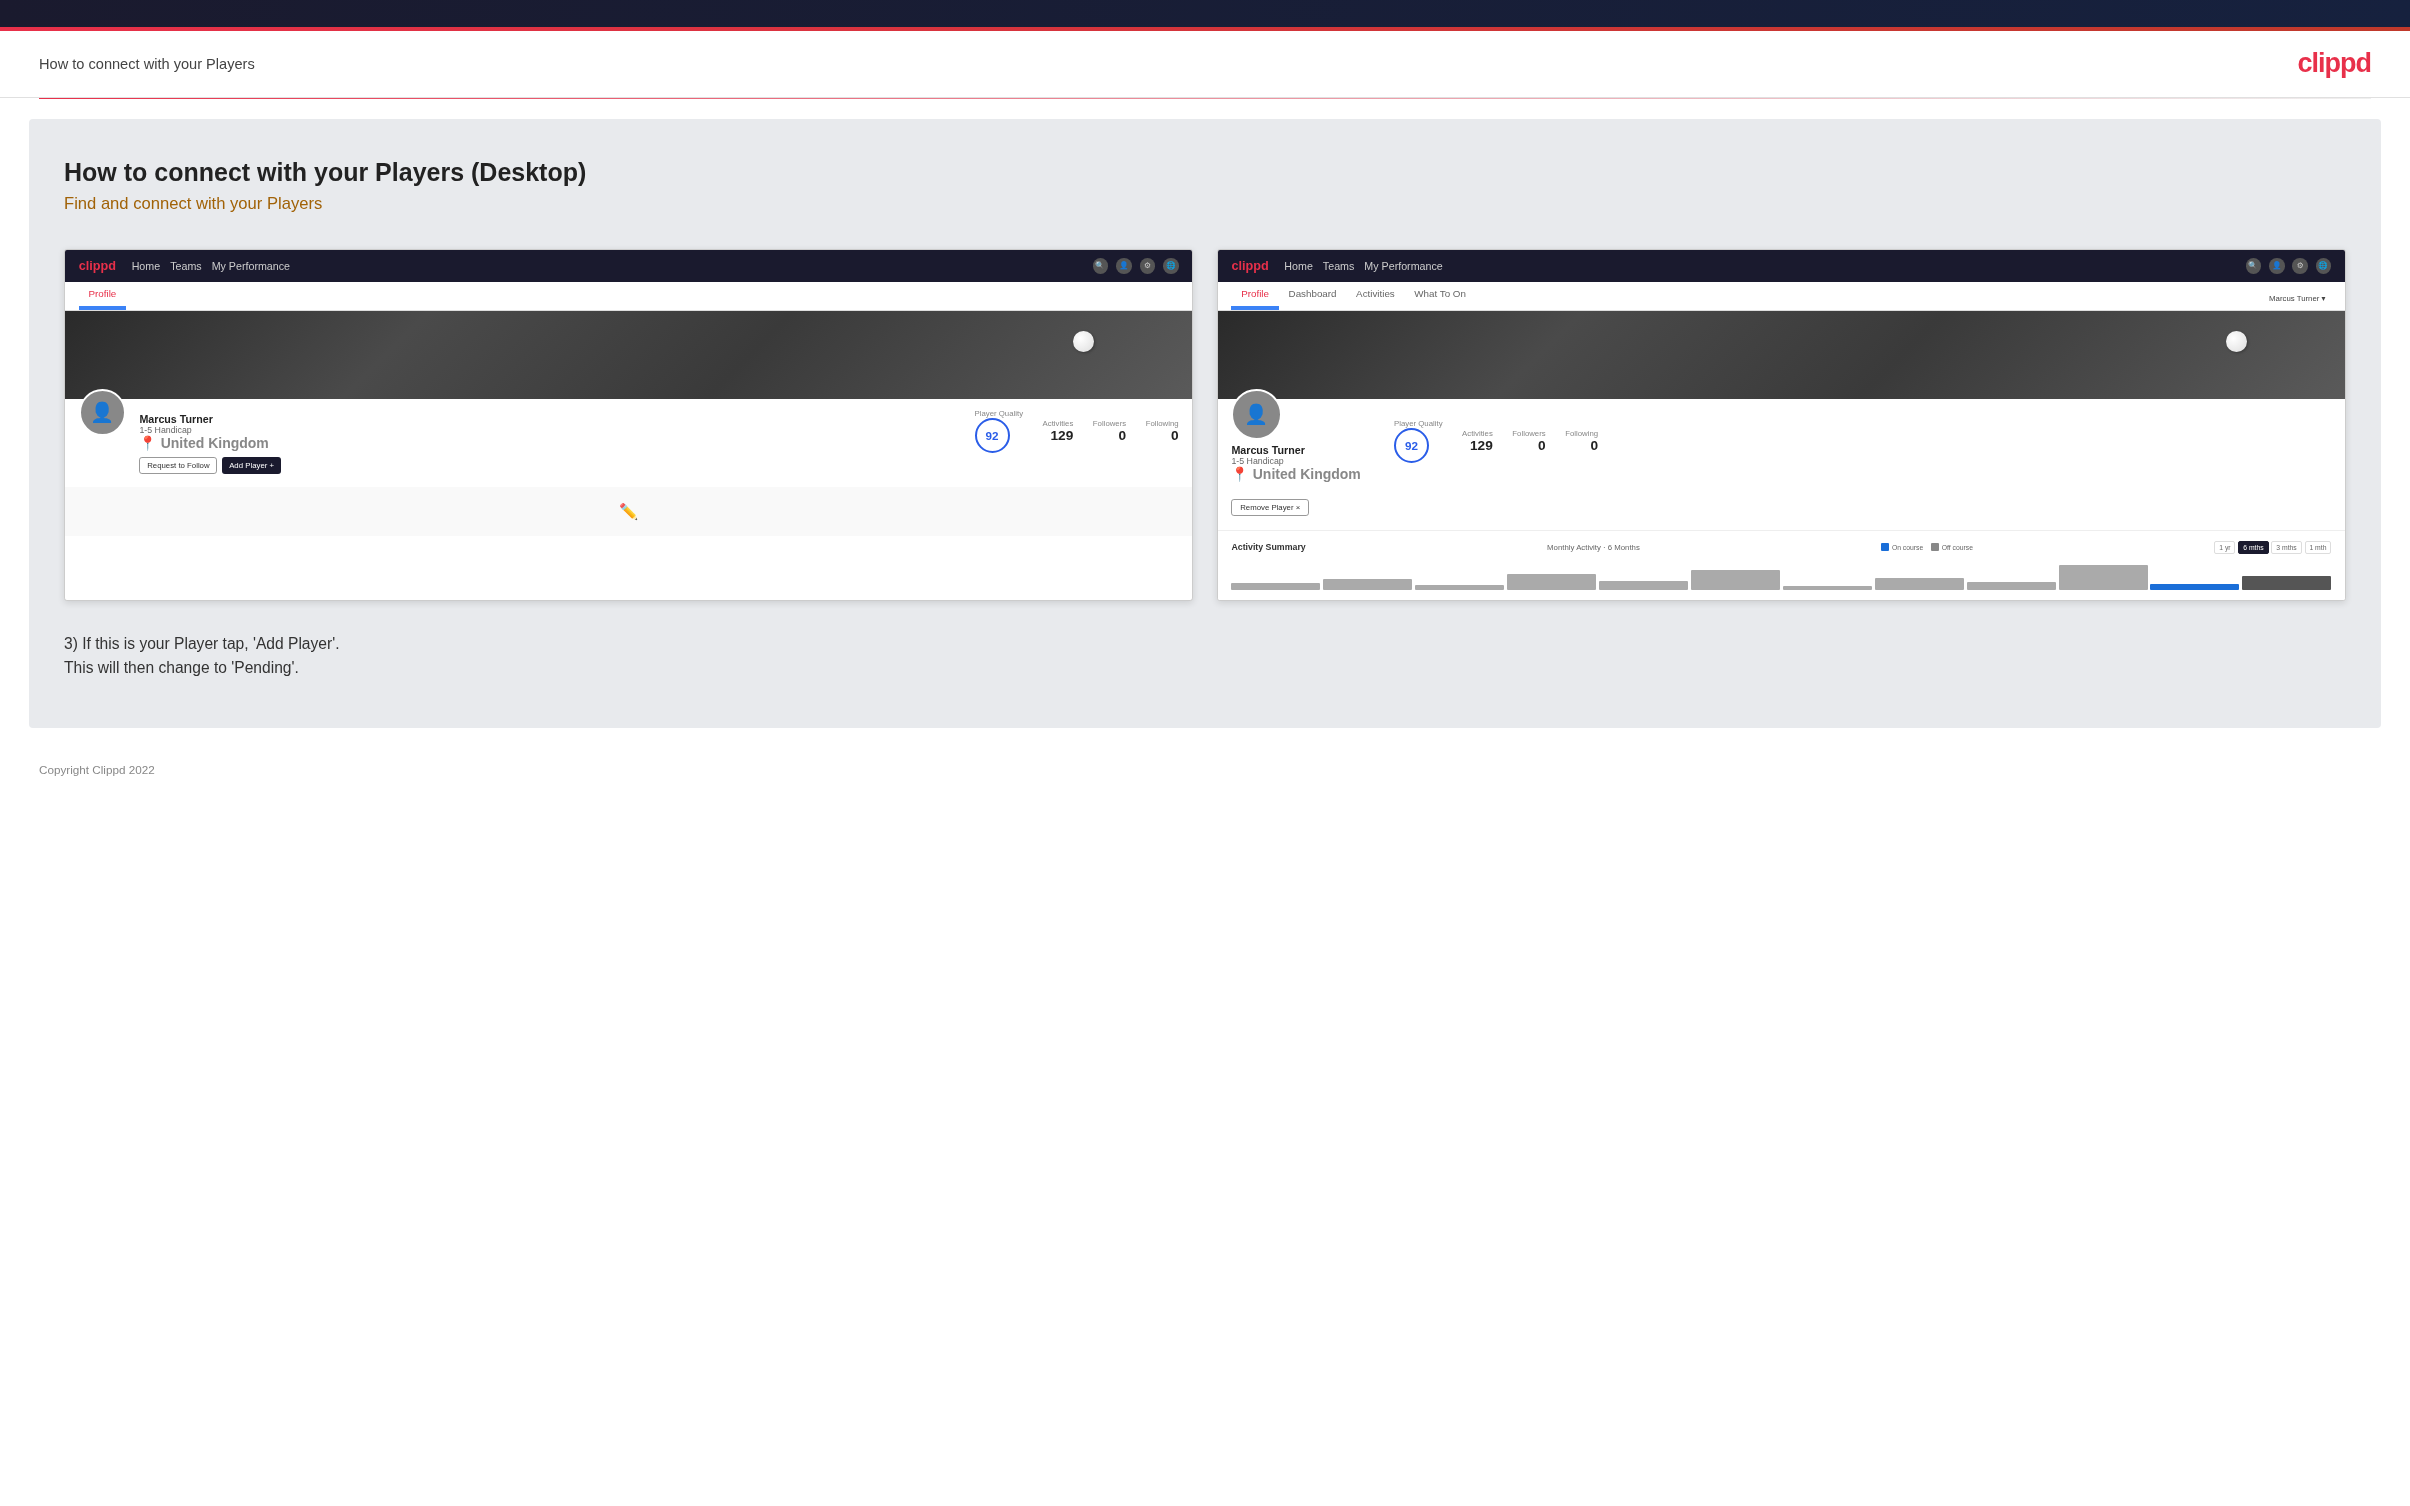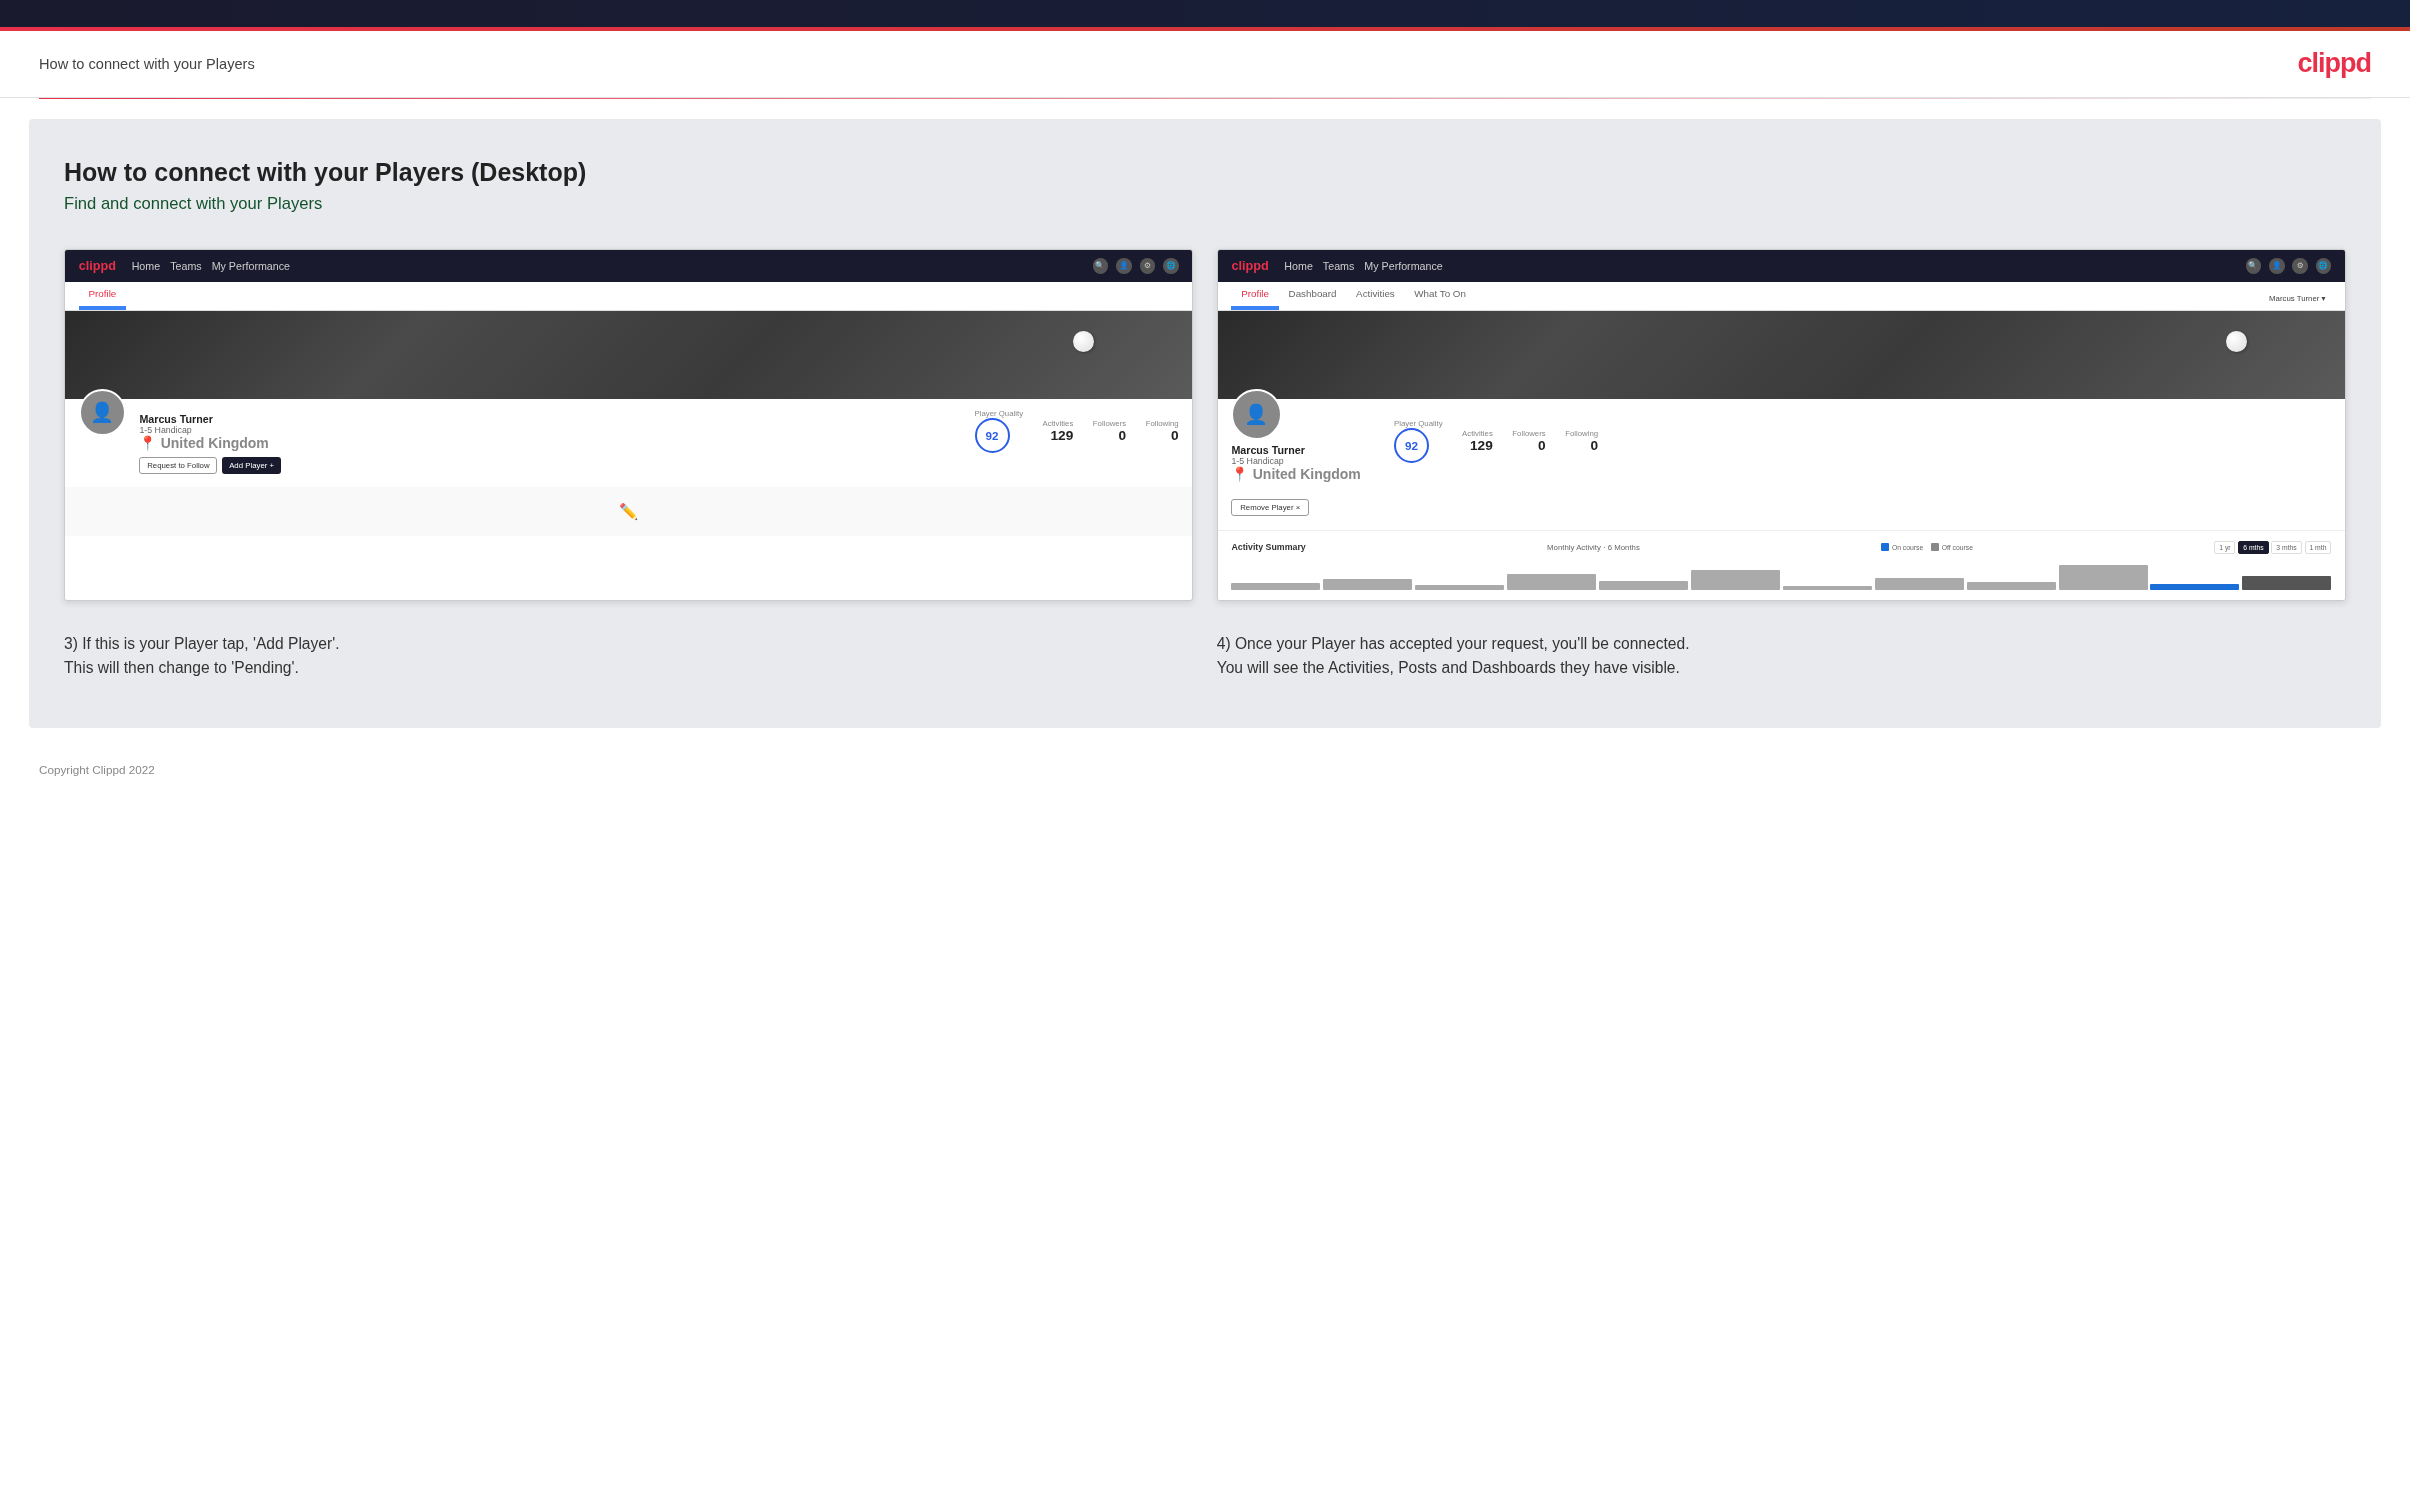--- a/index.html
+++ b/index.html
@@ -55,21 +55,21 @@
     }
 
     .page-heading {
       font-size: 25px;
       font-weight: 700;
       color: #222;
       margin-bottom: 7.8px;
     }
     .page-subheading {
       font-size: 16.6px;
-      color: #14532d;
+      color: #a16207;
       margin-bottom: 35px;
     }
 
     
     .screenshots-row {
       display: flex;
       gap: 23.4px;
       margin-bottom: 31px;
     }
 
@@ -571,23 +571,20 @@
           </div>
       </div>
     </div>
 
   </div>
 
   <div class="captions-row">
     <div class="caption-block">
       <p class="caption-text">3) If this is your Player tap, 'Add Player'.<br>This will then change to 'Pending'.</p>
     </div>
-    <div class="caption-block">
-      <p class="caption-text">4) Once your Player has accepted your request, you'll be connected.<br>You will see the Activities, Posts and Dashboards they have visible.</p>
-    </div>
   </div>
 
 </div>
 
 <div class="footer">
   <span>Copyright Clippd 2022</span>
 </div>
 
 
 </body></html>

